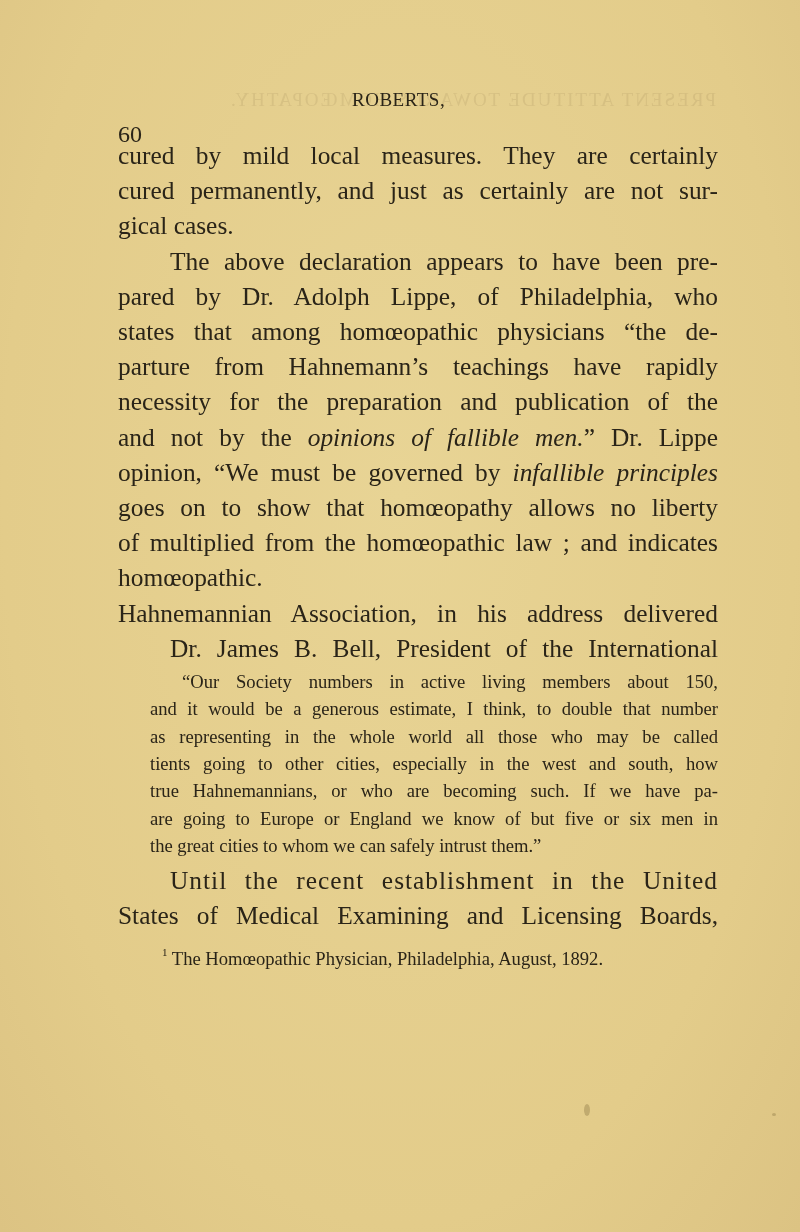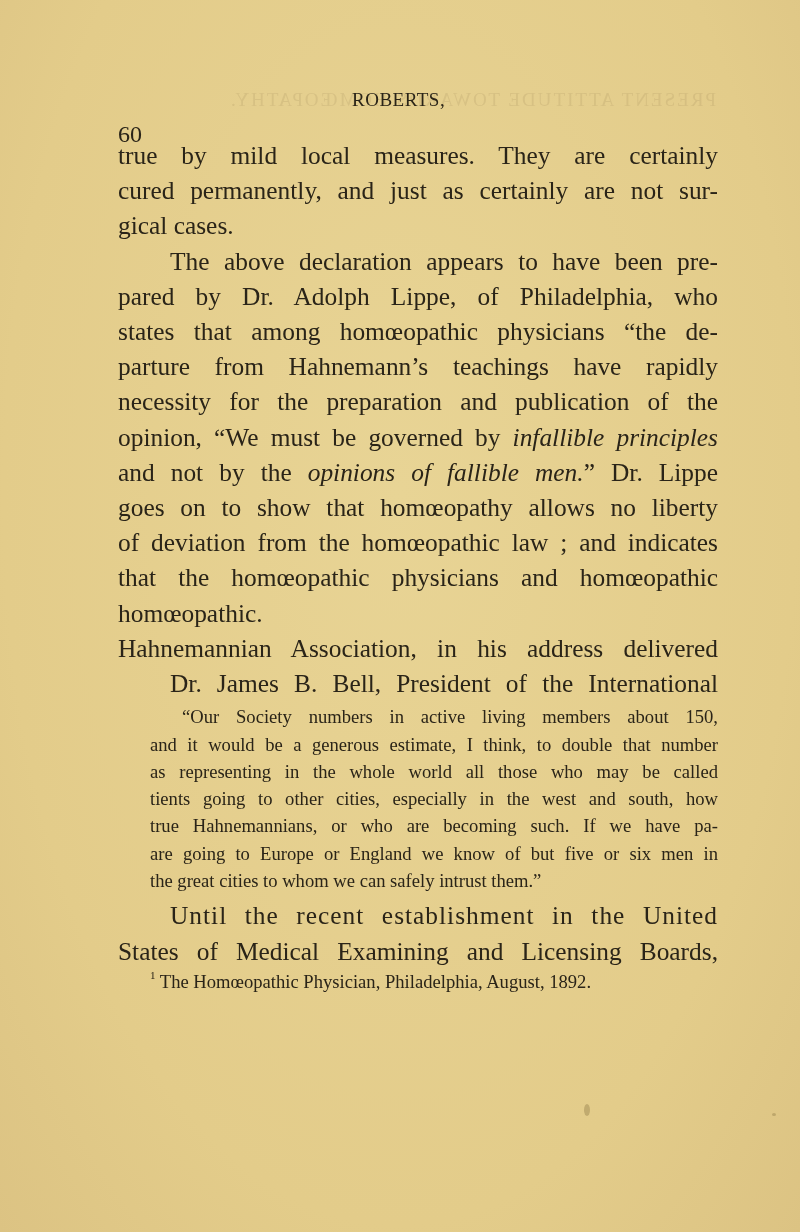--- a/index.html
+++ b/index.html
@@ -83,21 +83,21 @@
     }
     .line.last {
       text-align-last: left;
     }
     em {
       font-style: italic;
     }
     .footnote {
       font-size: 18.6px;
       line-height: 26px;
-      margin: 0;
+      margin: 12px;
       text-indent: 32px;
     }
     sup {
       font-size: 11px;
       vertical-align: 9px;
       line-height: 0;
     }
     .spot {
       position: absolute;
       border-radius: 50%;
@@ -111,36 +111,35 @@
 
   <div class="running-head">
     <span class="page-number">60</span>
     <span class="ghost">PRESENT ATTITUDE TOWARDS HOMŒOPATHY.</span>
     <span class="header-title">ROBERTS,</span>
   </div>
 
   <div class="body-text">
 
     <p class="p">
-      <span class="line">true by mild local measures. They are certainly</span>
+      <span class="line">cured by mild local measures. They are certainly</span>
       <span class="line">cured permanently, and just as certainly are not sur-</span>
       <span class="line last">gical cases.</span>
     </p>
 
     <p class="p">
       <span class="line" style="padding-left:52px">The above declaration appears to have been pre-</span>
       <span class="line">pared by Dr. Adolph Lippe, of Philadelphia, who</span>
       <span class="line">states that among homœopathic physicians “the de-</span>
       <span class="line">parture from Hahnemann’s teachings have rapidly</span>
       <span class="line">necessity for the preparation and publication of the</span>
+      <span class="line"><span>and not by the </span><em>opinions of fallible men.</em><span>” Dr. Lippe</span></span>
       <span class="line"><span>opinion, “We must be governed by </span><em>infallible principles</em></span>
-      <span class="line"><span>and not by the </span><em>opinions of fallible men.</em><span>” Dr. Lippe</span></span>
       <span class="line">goes on to show that homœopathy allows no liberty</span>
-      <span class="line">of deviation from the homœopathic law ; and indicates</span>
-      <span class="line">that the homœopathic physicians and homœopathic</span>
+      <span class="line">of multiplied from the homœopathic law ; and indicates</span>
       <span class="line last">homœopathic.</span>
     </p>
 
     <p class="p">
       <span class="line">Hahnemannian Association, in his address delivered</span>
       <span class="line" style="padding-left:52px">Dr. James B. Bell, President of the International</span>
     </p>
 
     <div class="quote">
       <span class="line" style="padding-left:32px">“Our Society numbers in active living members about 150,</span>

